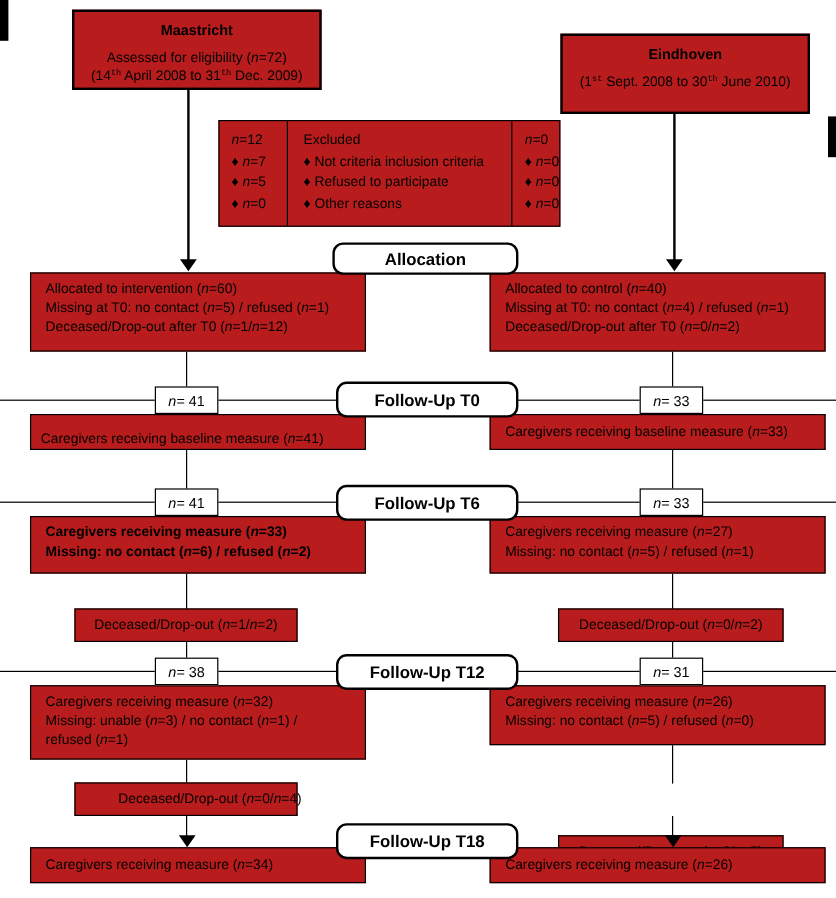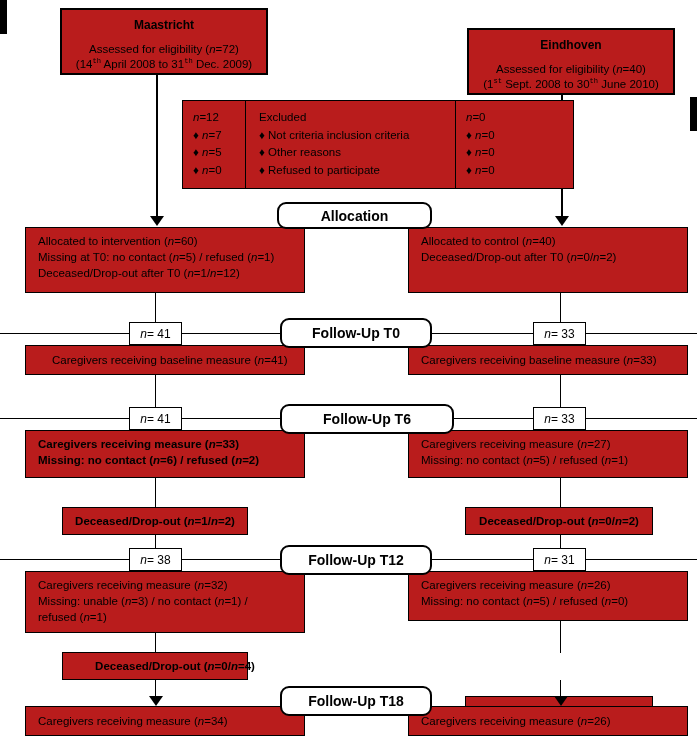--- a/index.html
+++ b/index.html
@@ -5,21 +5,21 @@
   html,body{margin:0;padding:0;background:#fff;}
   #stage{
     position:relative;width:697px;height:748px;background:#fff;overflow:hidden;
     font-family:"Liberation Sans","DejaVu Sans",sans-serif;color:#000;
   }
   .box{
     position:absolute;box-sizing:border-box;background:#b91c1c;border:1px solid #000;
     font-size:11.5px;line-height:16px;z-index:2;
   }
   .thick{border-width:2px;}
-  .center{display:flex;align-items:center;justify-content:center;text-align:center;font-weight:bold;}
+  .center{display:flex;align-items:center;justify-content:center;text-align:center;}
   .vpad{padding-top:5px;}
   .line{white-space:nowrap;}
   .rlabel{
     position:absolute;box-sizing:border-box;background:#fff;border:2px solid #000;border-radius:9px;
     display:flex;align-items:center;justify-content:center;
     font-size:14px;font-weight:bold;z-index:5;
   }
   .nbox{
     position:absolute;box-sizing:border-box;background:#fff;border:1px solid #000;
     display:flex;align-items:center;justify-content:center;font-size:12px;z-index:3;
@@ -78,71 +78,71 @@
   <div class="box thick topbox" style="left:60px;top:8px;width:208px;height:67px;">
     <div class="title">Maastricht</div>
     <div class="sub">
       <div class="line">Assessed for eligibility (<i>n</i>=72)</div>
       <div class="line">(14<sup>th</sup> April 2008 to 31<sup>th</sup> Dec. 2009)</div>
     </div>
   </div>
   <div class="box thick topbox" style="left:467px;top:8px;width:208px;height:67px;margin-top:20px;">
     <div class="title">Eindhoven</div>
     <div class="sub">
-      <div class="line">Assessed for eligibility (<i>n</i>=40)</div>
       <div class="line">(1<sup>st</sup> Sept. 2008 to 30<sup>th</sup> June 2010)</div>
     </div>
   </div>
 
 
-  <div class="box excl" style="left:182px;top:100px;width:392px;height:89px;">
+  <div class="box excl" style="left:182px;top:100px;width:285px;height:89px;">
     <div class="col c1">
       <div class="line"><i>n</i>=12</div>
       <div class="line">♦ <i>n</i>=7</div>
       <div class="line">♦ <i>n</i>=5</div>
       <div class="line">♦ <i>n</i>=0</div>
     </div>
     <div class="col c2">
       <div class="line">Excluded</div>
       <div class="line">♦ Not criteria inclusion criteria</div>
+      <div class="line">♦ Refused to participate</div>
       <div class="line">♦ Other reasons</div>
-      <div class="line">♦ Refused to participate</div>
     </div>
     <div class="col c3">
       <div class="line"><i>n</i>=0</div>
       <div class="line">♦ <i>n</i>=0</div>
       <div class="line">♦ <i>n</i>=0</div>
       <div class="line">♦ <i>n</i>=0</div>
     </div>
   </div>
 
   <div class="rlabel" style="left:277px;top:202px;width:155px;height:27px;">Allocation</div>
   <div class="box vpad" style="left:25px;top:227px;width:280px;height:66px;padding-left:12px;padding-right:6px;">
     <div class="line">Allocated to intervention (<i>n</i>=60)</div>
     <div class="line">Missing at T0: no contact (<i>n</i>=5) / refused (<i>n</i>=1)</div>
     <div class="line">Deceased/Drop-out after T0 (<i>n</i>=1/<i>n</i>=12)</div>
   </div>
   <div class="box vpad" style="left:408px;top:227px;width:280px;height:66px;padding-left:12px;padding-right:24px;">
     <div class="line">Allocated to control (<i>n</i>=40)</div>
+    <div class="line">Missing at T0: no contact (<i>n</i>=4) / refused (<i>n</i>=1)</div>
     <div class="line">Deceased/Drop-out after T0 (<i>n</i>=0/<i>n</i>=2)</div>
   </div>
 
   <div class="nbox" style="left:129px;top:322px;width:53px;height:23px;"><i>n</i> = 41</div>
   <div class="nbox" style="left:533px;top:322px;width:53px;height:23px;"><i>n</i> = 33</div>
   <div class="rlabel" style="left:280px;top:318px;width:152px;height:30px;">Follow-Up T0</div>
-  <div class="box" style="left:25px;top:345px;width:280px;height:30px;display:flex;align-items:center;padding-left:26px;">
+  <div class="box" style="left:25px;top:345px;width:280px;height:30px;display:flex;align-items:flex-end;padding-left:8px;">
     <span class="line">Caregivers receiving baseline measure (<i>n</i>=41)</span>
   </div>
   <div class="box" style="left:408px;top:345px;width:280px;height:30px;display:flex;align-items:center;padding-left:12px;">
     <span class="line">Caregivers receiving baseline measure (<i>n</i>=33)</span>
   </div>
 
   <div class="nbox" style="left:129px;top:407px;width:53px;height:23px;"><i>n</i> = 41</div>
   <div class="nbox" style="left:533px;top:407px;width:53px;height:23px;"><i>n</i> = 33</div>
-  <div class="rlabel" style="left:280px;top:404px;width:174px;height:30px;">Follow-Up T6</div>
+  <div class="rlabel" style="left:280px;top:404px;width:152px;height:30px;">Follow-Up T6</div>
   <div class="box vpad" style="left:25px;top:430px;width:280px;height:48px;padding-left:12px;font-weight:bold;">
     <div class="line">Caregivers receiving measure (<i>n</i>=33)</div>
     <div class="line">Missing: no contact (<i>n</i>=6) / refused (<i>n</i>=2)</div>
   </div>
   <div class="box vpad" style="left:408px;top:430px;width:280px;height:48px;padding-left:12px;">
     <div class="line">Caregivers receiving measure (<i>n</i>=27)</div>
     <div class="line">Missing: no contact (<i>n</i>=5) / refused (<i>n</i>=1)</div>
   </div>
 
   <div class="box center" style="left:62px;top:507px;width:186px;height:28px;">

